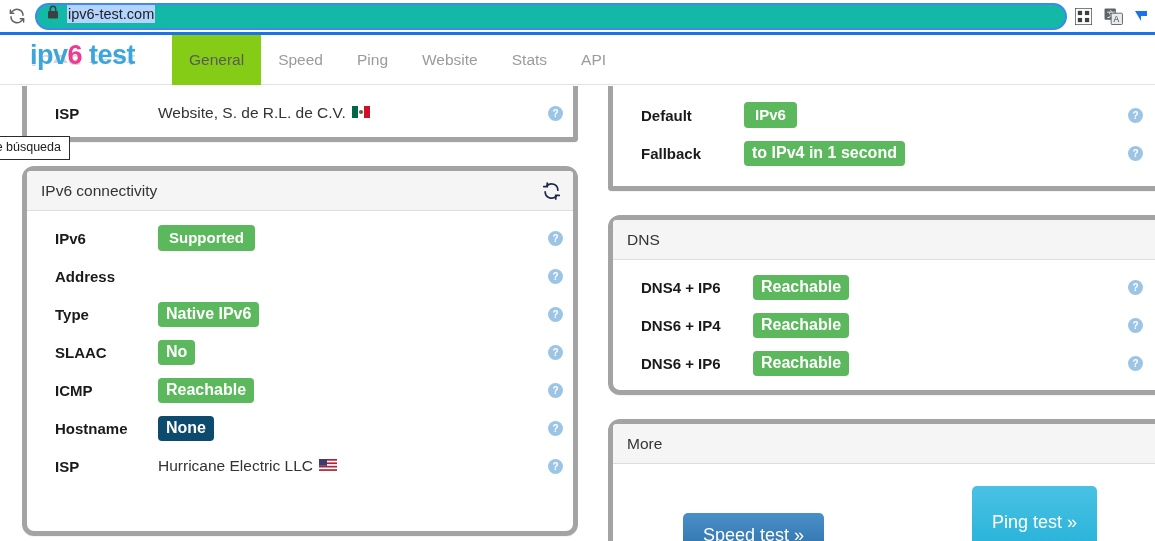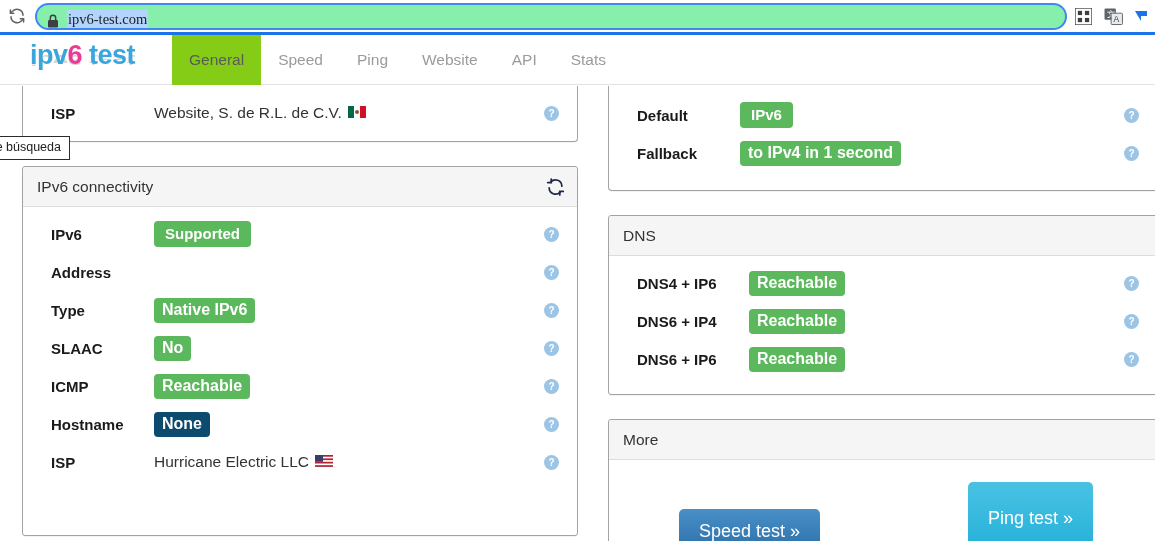--- a/index.html
+++ b/index.html
@@ -22,25 +22,24 @@
     display: flex; align-items: center; justify-content: center;
     cursor: pointer;
   }
   .reload-btn svg { display: block; }
   .omnibox {
     flex: 1;
     height: 27px;
     margin: 0 6px 0 3px;
     border: 2px solid #4285f4;
     border-radius: 14px;
-    background: #86efac;
-    display: flex; align-items: flex-end;
+    background: #14b8a6;
+    display: flex; align-items: flex-start;
     padding: 0 10px;
     min-width: 0;
-    font-family: Liberation Serif, serif;
   }
   .lock-icon { margin-right: 8px; display: flex; align-items: center; }
   .omni-text {
     font-size: 14.5px; color: #202124;
     background: #b3d4fd;
     line-height: 18px;
     white-space: nowrap;
     padding: 0 1px;
   }
   .omni-right { display: flex; align-items: center; gap: 10px; padding-right: 6px; }
@@ -111,22 +110,22 @@
     padding: 3px 8px 4px 8px;
     z-index: 40;
     white-space: nowrap;
     line-height: 15px;
   }
 
   
   .panel {
     position: absolute;
     background: #ffffff;
-    border: 1px solid #a3a3a3;
-    border-radius: 3px;
+    border: 5px solid #a3a3a3;
+    border-radius: 12px;
     box-shadow: 0 1px 1px rgba(0,0,0,0.05);
   }
   .panel-head {
     height: 40px;
     background: #f5f5f5;
     border-bottom: 1px solid #dddddd;
     border-radius: 3px 3px 0 0;
     display: flex; align-items: center;
     padding: 0 14px;
     position: relative;
@@ -262,24 +261,24 @@
       <div class="navtab">
           <span>Speed</span>
         </div>
       <div class="navtab">
           <span>Ping</span>
         </div>
       <div class="navtab">
           <span>Website</span>
         </div>
       <div class="navtab">
+          <span>Stats</span>
+        </div>
+      <div class="navtab">
           <span>API</span>
-        </div>
-      <div class="navtab">
-          <span>Stats</span>
         </div>
     </div>
   </div>
 
   <div class="panel" style="left:22px; top:51px; width:556px; height:56px; border-top:none; border-radius:0 0 4px 4px;">
     <div class="row" style="height:54px;">
       <div class="row-label">ISP</div>
       <div class="row-value">
         <span>Website, S. de R.L. de C.V.</span>
         <span class="flag">

